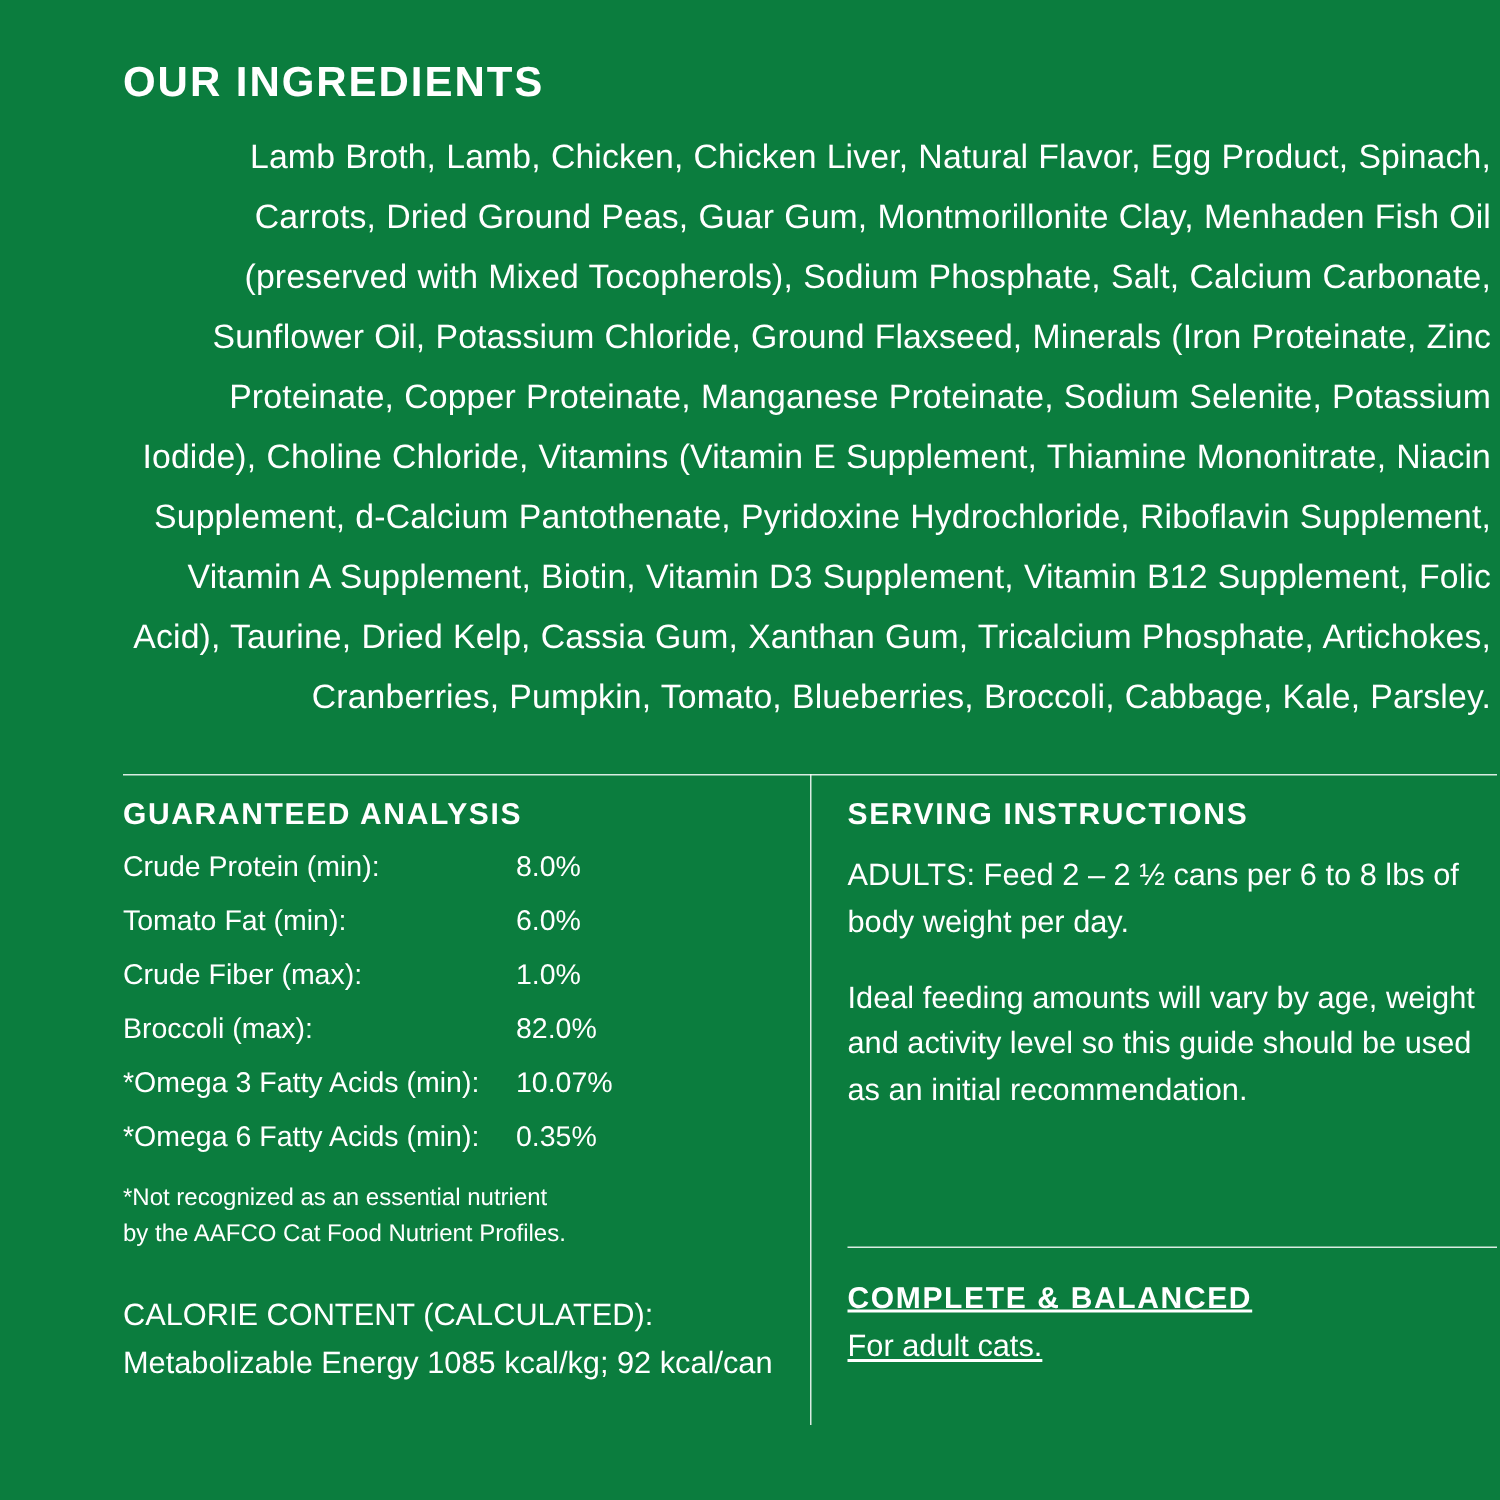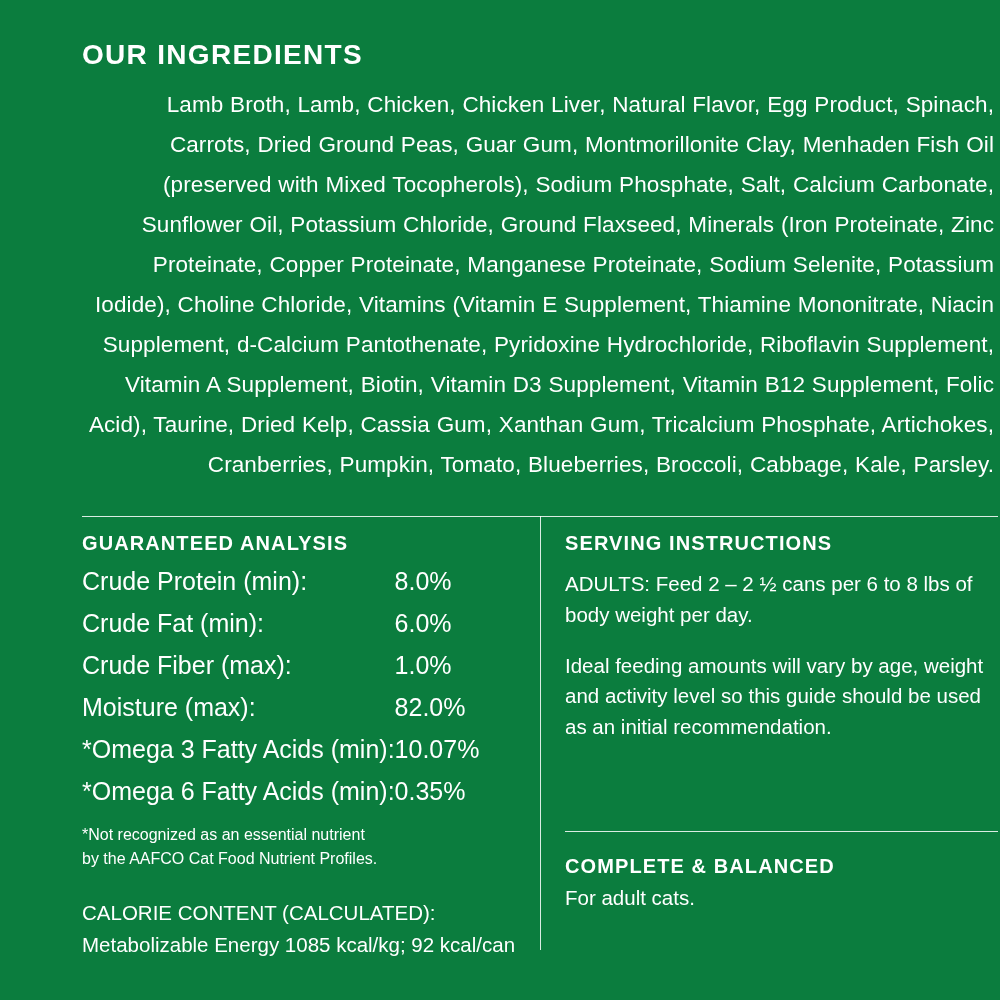--- a/index.html
+++ b/index.html
@@ -88,21 +88,21 @@
   .ga-title, .si-title, .cb-title {
     font-size: 20px;
     font-weight: bold;
     letter-spacing: 1.1px;
     margin: 0 0 14px 0;
   }
 
   .ga-table {
     border-collapse: collapse;
     width: 100%;
-    font-size: 25px;
+    font-size: 19px;
     line-height: 1.0;
   }
   .ga-table td {
     padding: 0 0 17px 0;
     vertical-align: top;
     white-space: nowrap;
   }
   .ga-table td.label { width: 262px; }
   .ga-table td.value { width: auto; }
 
@@ -122,20 +122,21 @@
     line-height: 1.5;
     margin: 0 0 20px 0;
   }
   .si-body p:last-child { margin-bottom: 0; }
 
   .cb-block {
     position: absolute;
     left: 525px;
     top: 855px;
     width: 430px;
+    text-decoration: underline;
   }
   .cb-title { margin-bottom: 6px; }
   .cb-body {
     font-size: 20.5px;
     line-height: 1.4;
     margin: 0;
   }
 </style>
 </head>
 <body style="background: rgb(11, 125, 62); color: rgb(255, 255, 255);">
@@ -153,29 +154,29 @@
 
   <section class="col-left">
     <h2 class="ga-title">GUARANTEED ANALYSIS</h2>
     <table class="ga-table">
       <tbody>
         <tr>
           <td class="label">Crude Protein (min):</td>
           <td class="value">8.0%</td>
         </tr>
         <tr>
-          <td class="label">Crude Fat (min):</td>
+          <td class="label">Tomato Fat (min):</td>
           <td class="value">6.0%</td>
         </tr>
         <tr>
           <td class="label">Crude Fiber (max):</td>
           <td class="value">1.0%</td>
         </tr>
         <tr>
-          <td class="label">Moisture (max):</td>
+          <td class="label">Broccoli (max):</td>
           <td class="value">82.0%</td>
         </tr>
         <tr>
           <td class="label">*Omega 3 Fatty Acids (min):</td>
           <td class="value">10.07%</td>
         </tr>
         <tr>
           <td class="label">*Omega 6 Fatty Acids (min):</td>
           <td class="value">0.35%</td>
         </tr>

